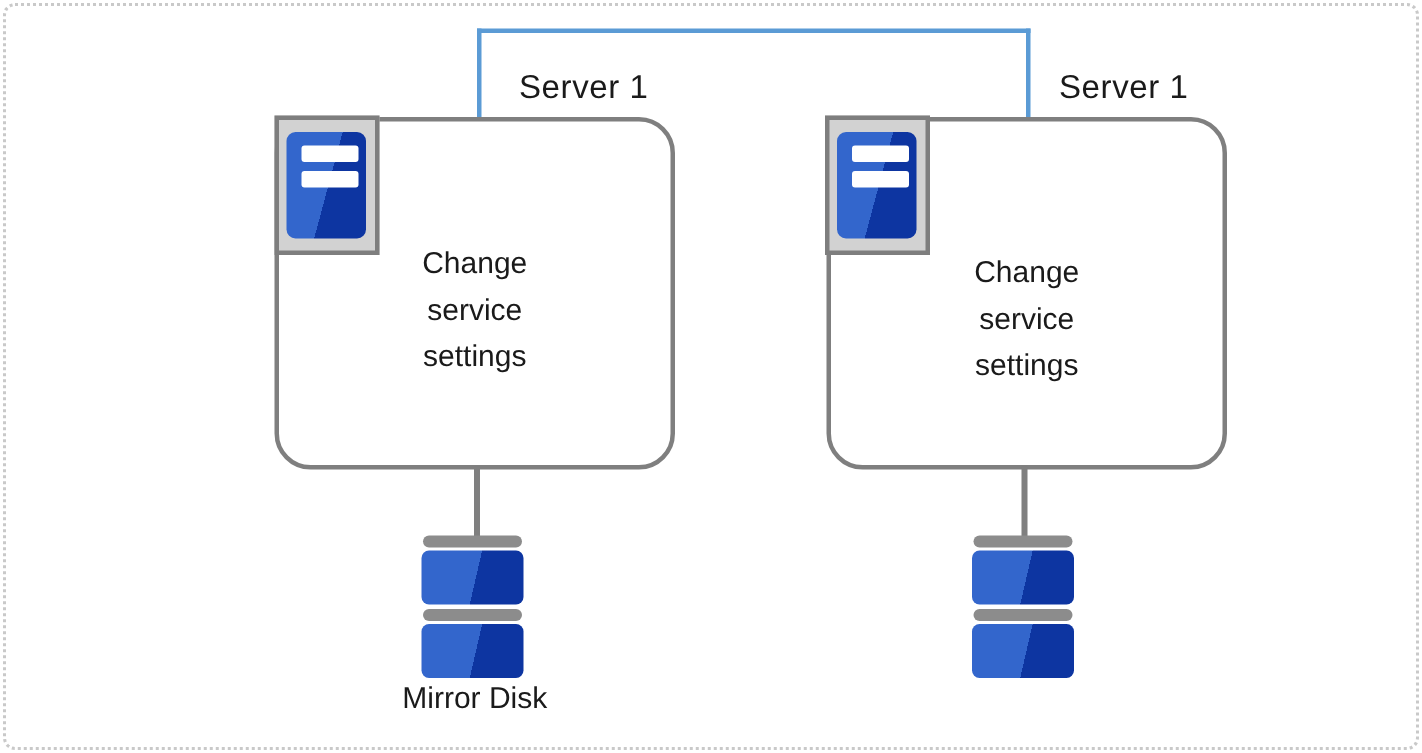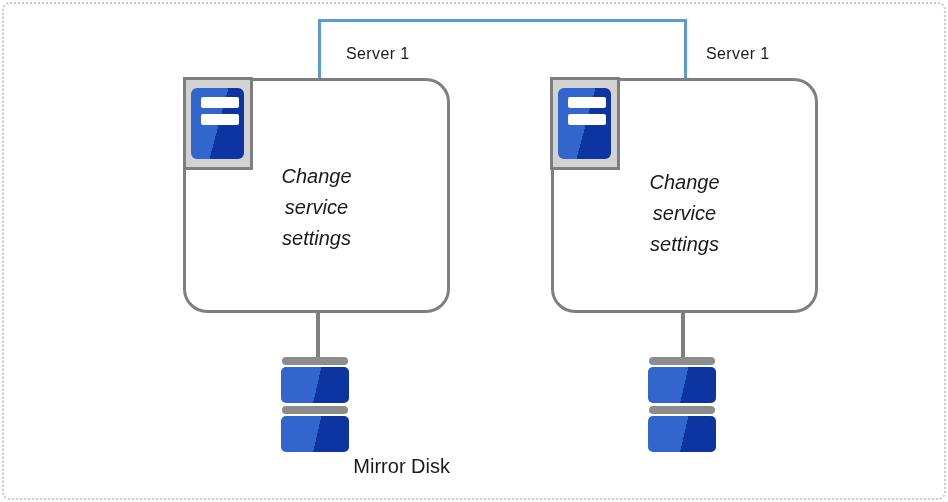--- a/index.html
+++ b/index.html
@@ -10,34 +10,34 @@
   .frame{
     position:absolute;inset:2px;border:2px dotted #c9c9c9;border-radius:8px;
   }
   
   .connector{
     position:absolute;left:318px;top:19px;width:369px;height:59px;
     box-sizing:border-box;
     border-top:3px solid #5B9BD5;border-left:3px solid #5B9BD5;border-right:3px solid #5B9BD5;
   }
   .srv-label{
-    position:absolute;top:45px;font-size:16px;letter-spacing:.4px;white-space:nowrap;
+    position:absolute;top:45px;font-size:22px;letter-spacing:.4px;white-space:nowrap;
   }
   .srv-label.s1{left:346px;}
   .srv-label.s2{left:706px;}
   
   .box{
     position:absolute;top:78px;width:267px;height:235px;box-sizing:border-box;
     border:3px solid #7F7F7F;border-radius:24px;background:#fff;
   }
   .box.b1{left:183px;}
   .box.b2{left:551px;}
   .svc-text{
     position:absolute;left:0;right:0;text-align:center;
-    font-size:20px;line-height:31px;width:110px;margin:0 auto;font-style:italic;
+    font-size:20px;line-height:31px;width:110px;margin:0 auto;
   }
   .b1 .svc-text{top:80px;}
   .b2 .svc-text{top:86px;}
   
   .srv-icon{
     position:absolute;top:77px;width:70px;height:93px;box-sizing:border-box;
     background:#D2D2D2;border:3px solid #7E7E7E;
   }
   .srv-icon.i1{left:183px;}
   .srv-icon.i2{left:550px;}
@@ -60,21 +60,21 @@
   .disk.d2{left:648px;}
   .disk-bar{width:66px;height:8px;background:#8C8C8C;border-radius:4px;margin:0 auto;}
   .platter{
     height:36px;border-radius:5px;
     background:linear-gradient(103deg,#3366CC 53%,#0D35A1 53%);
   }
   .platter.p1{margin-top:2px;}
   .disk-bar.mid{margin-top:3px;}
   .platter.p2{margin-top:2px;}
   .mirror-label{
-    position:absolute;left:183px;width:267px;top:455px;text-align:right;font-size:20px;
+    position:absolute;left:183px;width:267px;top:455px;text-align:center;font-size:20px;
   }
 </style>
 </head>
 <body>
 
 <div class="stage">
   <div class="frame"></div>
 
   <div class="connector"></div>
 

